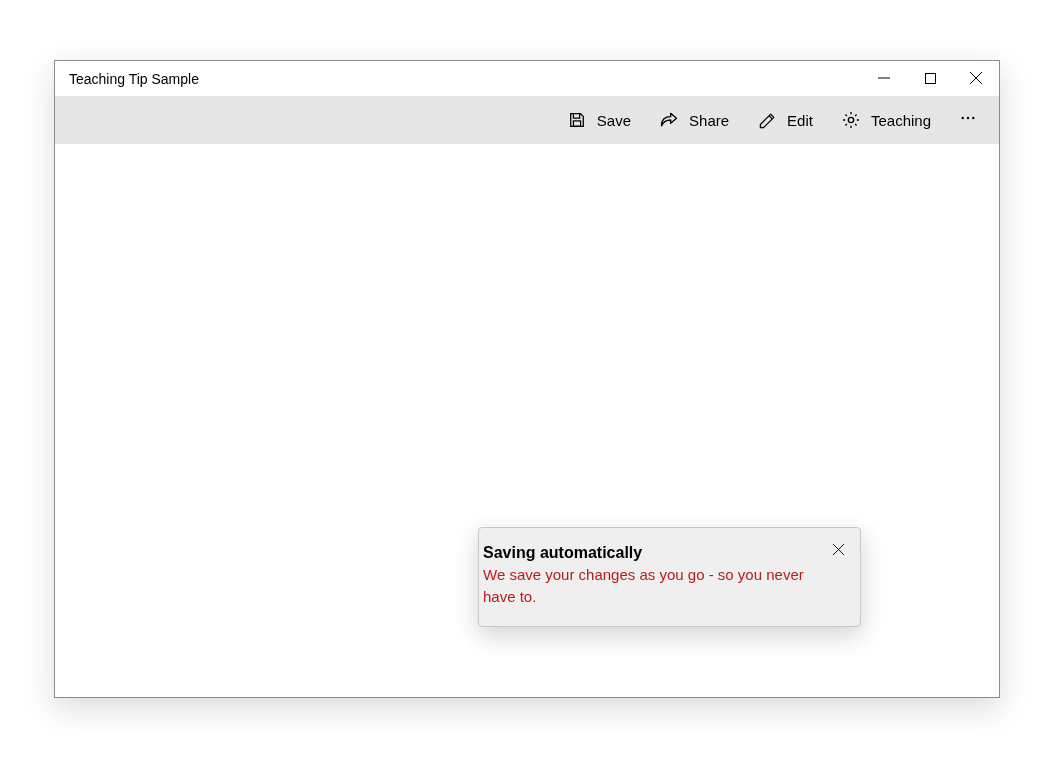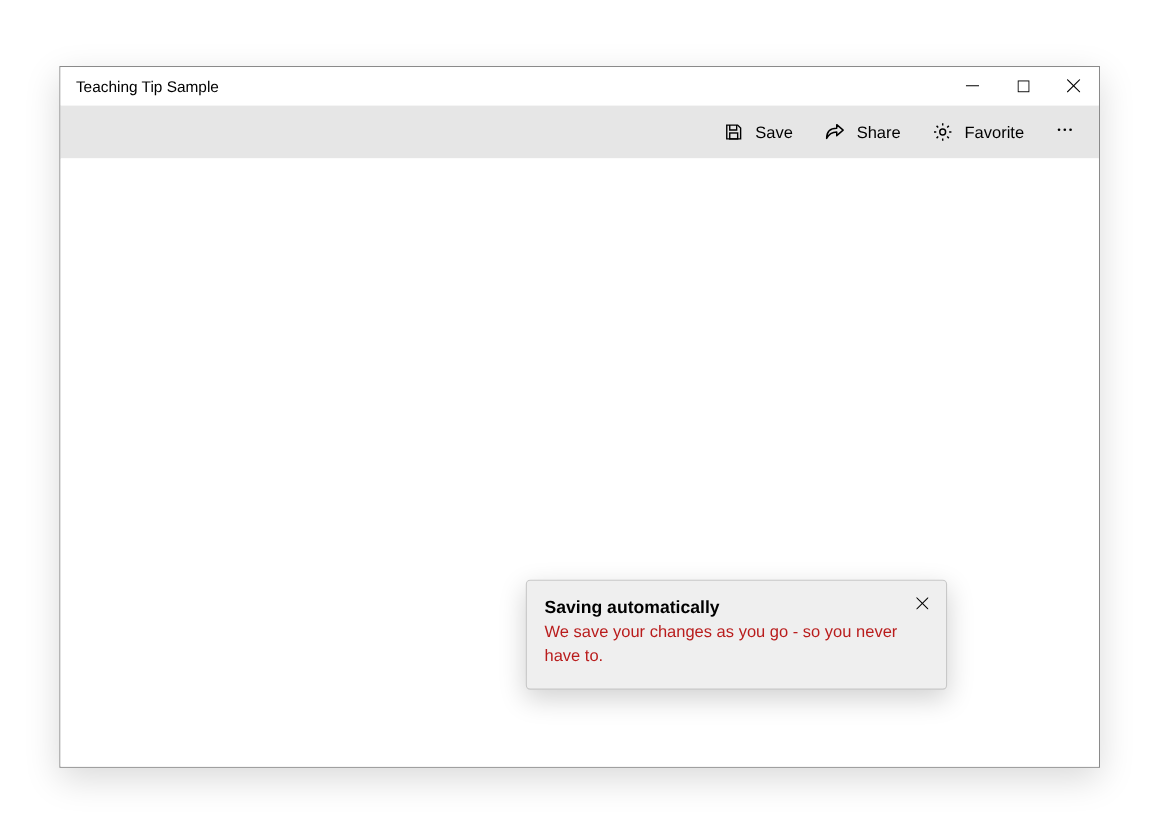--- a/index.html
+++ b/index.html
@@ -92,21 +92,21 @@
     }
     .teaching-tip {
       position: absolute;
       left: 423px;
       top: 383px;
       width: 383px;
       background: #efefef;
       border: 1px solid #c8c8c8;
       border-radius: 4px;
       box-shadow: 0 8px 24px rgba(0,0,0,0.18);
-      padding: 16px 44px 18px 16px;
+      padding: 16px 44px 18px 4px;
     }
     .teaching-tip .tip-title {
       font-size: 16px;
       font-weight: 600;
       color: #000;
       margin-bottom: 2px;
     }
     .teaching-tip .tip-body {
       font-size: 15px;
       color: #b91c1c;
@@ -173,29 +173,38 @@
 
     <div class="cmd-btn">
       <span class="icon">
         <svg width="20" height="20" viewBox="0 0 24 24" fill="none" stroke="#000" stroke-width="1.6" stroke-linejoin="round" stroke-linecap="round">
           <path d="M14 4 L21 10 L14 16 L14 12 C8 12 5 15 3 19 C3 11 8 8 14 8 Z"></path>
         </svg>
       </span>
       <span>Share</span>
     </div>
 
+    <div class="cmd-btn">
+      <span class="icon">
+        <svg width="19" height="19" viewBox="0 0 24 24" fill="none" stroke="#000" stroke-width="1.6" stroke-linejoin="round">
+          <path d="M3 21 L3 17 L16 4 L20 8 L7 21 Z"></path>
+          <line x1="14" y1="6" x2="18" y2="10"></line>
+        </svg>
+      </span>
+      <span>Edit</span>
+    </div>
 
     <div class="cmd-btn">
       <span class="icon">
         <svg width="20" height="20" viewBox="0 0 24 24" fill="none" stroke="#000" stroke-width="1.6">
           <circle cx="12" cy="12" r="3.2"></circle>
           <path d="M12 2.5 v2.5 M12 19 v2.5 M21.5 12 h-2.5 M5 12 h-2.5 M18.7 5.3 l-1.8 1.8 M7.1 16.9 l-1.8 1.8 M18.7 18.7 l-1.8 -1.8 M7.1 7.1 l-1.8 -1.8"></path>
         </svg>
       </span>
-      <span>Favorite</span>
+      <span>Teaching</span>
     </div>
 
     <div class="cmd-more">
       <span class="icon">
         <svg width="18" height="18" viewBox="0 0 24 24" fill="#000">
           <circle cx="5" cy="12" r="1.6"></circle>
           <circle cx="12" cy="12" r="1.6"></circle>
           <circle cx="19" cy="12" r="1.6"></circle>
         </svg>
       </span>

